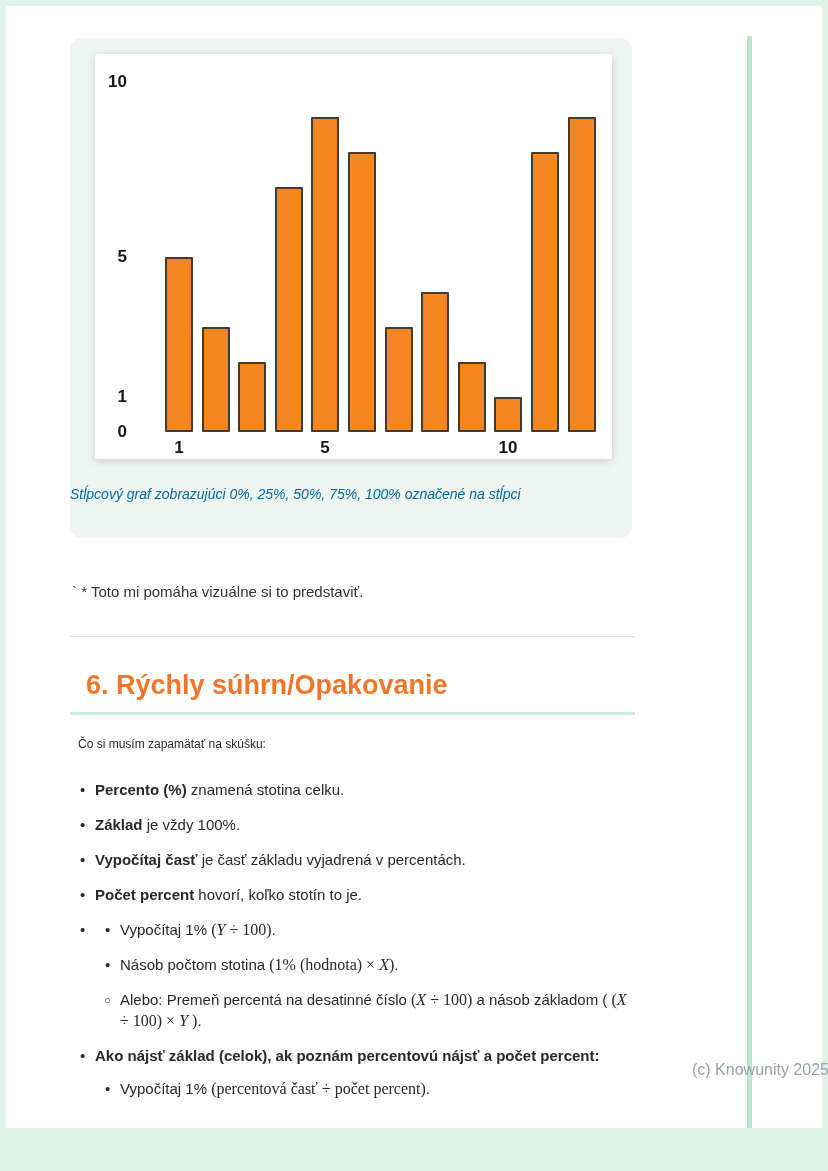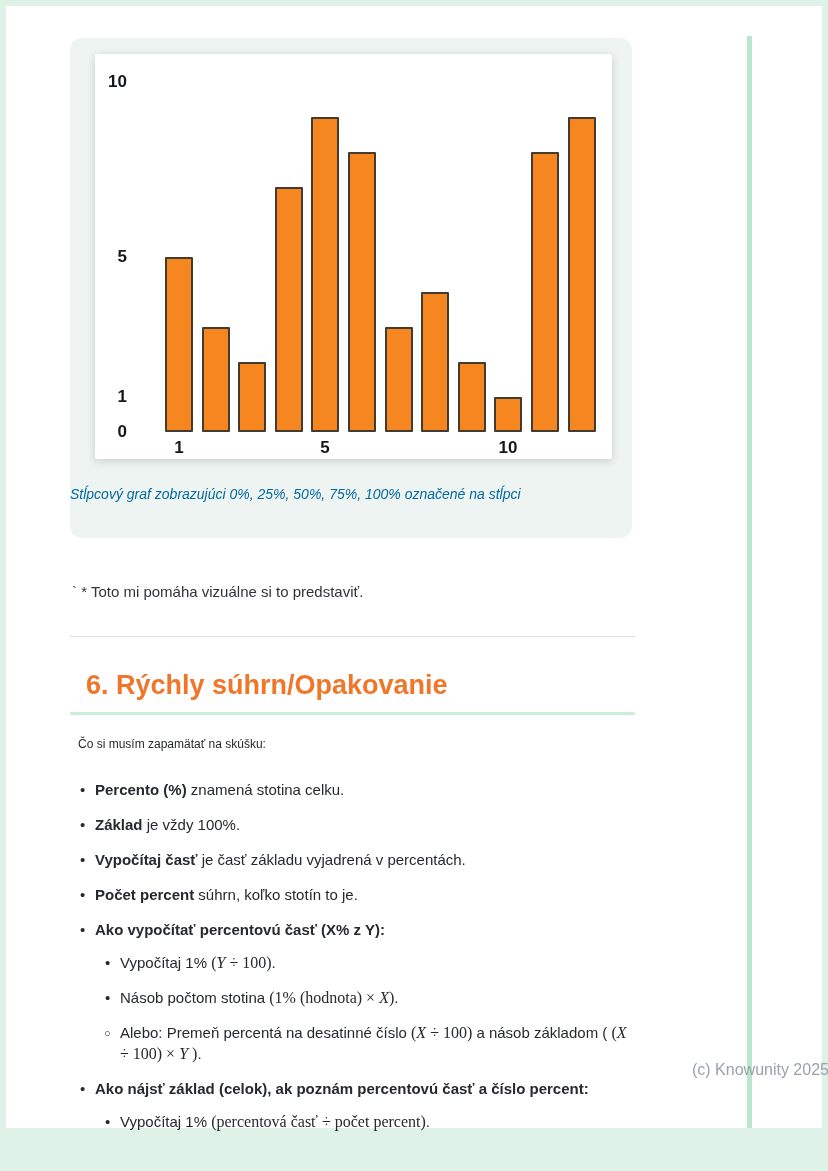--- a/index.html
+++ b/index.html
@@ -76,25 +76,25 @@
 
 <div class="note">` * Toto mi pomáha vizuálne si to predstaviť.</div>
 <div class="divider"></div>
 <h1 class="heading">6. Rýchly súhrn/Opakovanie</h1>
 <div class="heading-underline"></div>
 <p class="intro">Čo si musím zapamätať na skúšku:</p>
 <ul class="list" id="summary-list">
     <li class="item"><span class="marker">•</span><strong>Percento (%)</strong><span> znamená stotina celku.</span></li>
     <li class="item"><span class="marker">•</span><strong>Základ</strong><span> je vždy 100%.</span></li>
     <li class="item"><span class="marker">•</span><strong>Vypočítaj časť</strong><span> je časť základu vyjadrená v percentách.</span></li>
-    <li class="item"><span class="marker">•</span><strong>Počet percent</strong><span> súhrn, koľko stotín to je.</span></li>
-    <li class="item"><span class="marker">•</span><strong>Ako vypočítať percentovú časť (X% z Y):</strong><ul class="sublist">
+    <li class="item"><span class="marker">•</span><strong>Počet percent</strong><span> hovorí, koľko stotín to je.</span></li>
+    <li class="item"><span class="marker">•</span><ul class="sublist">
         <li class="item"><span class="marker">•</span><span>Vypočítaj 1% </span><span class="math">(</span><span class="mathvar">Y</span><span class="math"> ÷ 100)</span><span>.</span></li>
         <li class="item"><span class="marker">•</span><span>Násob počtom stotina </span><span class="math">(1% (hodnota) × </span><span class="mathvar">X</span><span class="math">)</span><span>.</span></li>
         <li class="item"><span class="marker circle">○</span><span>Alebo: Premeň percentá na desatinné číslo </span><span class="math">(</span><span class="mathvar">X</span><span class="math"> ÷ 100)</span><span> a násob základom ( </span><span class="math">(</span><span class="mathvar">X</span><span class="math"> ÷ 100) × </span><span class="mathvar">Y</span><span class="math"> )</span><span>.</span></li>
       </ul></li>
-    <li class="item"><span class="marker">•</span><strong>Ako nájsť základ (celok), ak poznám percentovú časť a číslo percent:</strong><ul class="sublist">
+    <li class="item"><span class="marker">•</span><strong>Ako nájsť základ (celok), ak poznám percentovú nájsť a počet percent:</strong><ul class="sublist">
         <li class="item"><span class="marker">•</span><span>Vypočítaj 1% </span><span class="math">(percentová časť ÷ počet percent)</span><span>.</span></li>
       </ul></li>
   </ul>
 
 <div class="edge-line"></div>
 <div class="copyright">(c) Knowunity 2025</div>
 
 </body></html>

